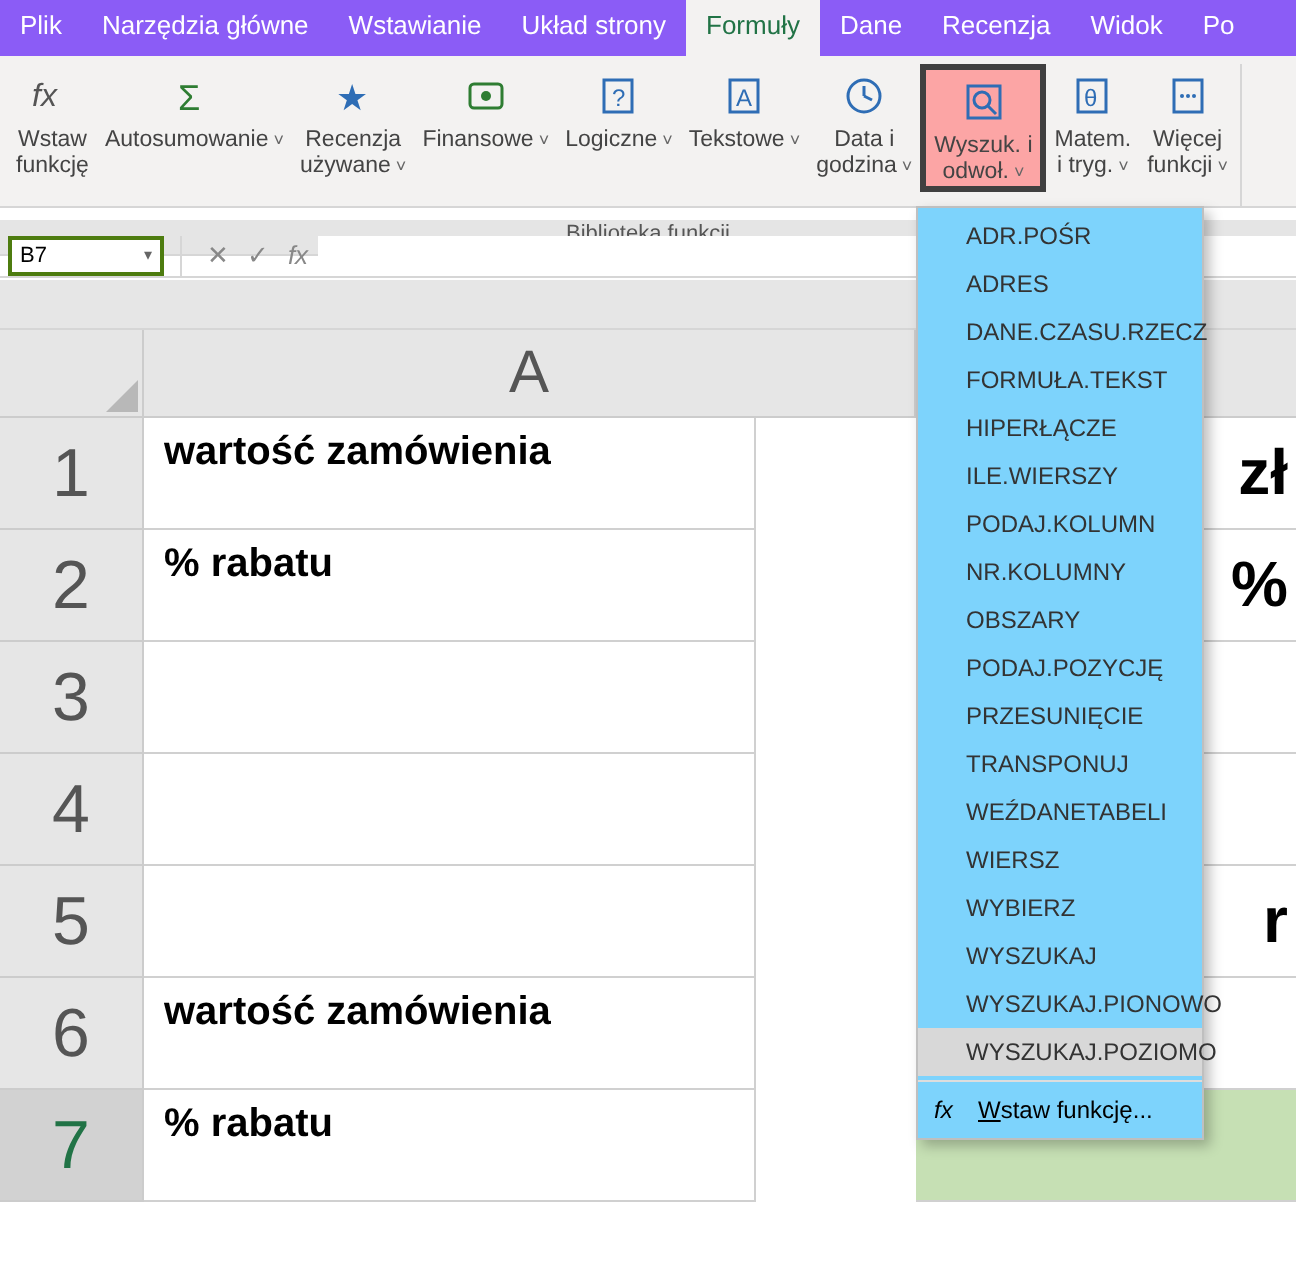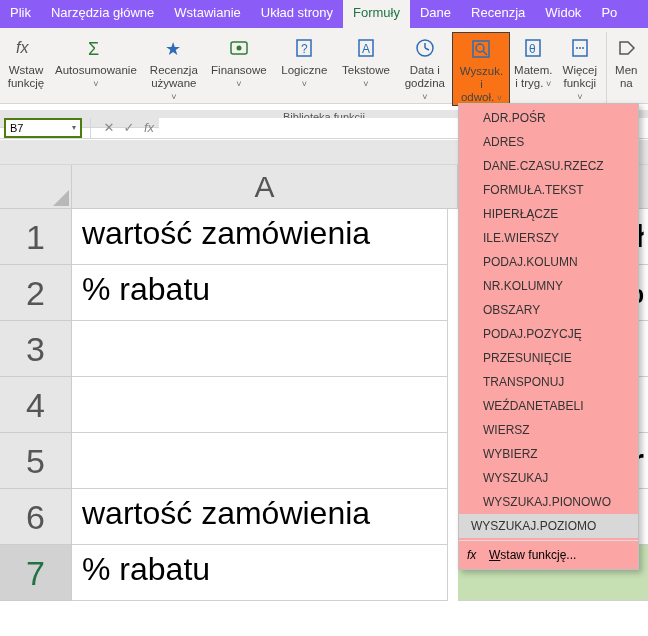--- a/index.html
+++ b/index.html
@@ -8,21 +8,21 @@
   
   .tabbar { display: flex; background: #8b5cf6; height: 28px; align-items: stretch; color: #fff; font-size: 13px; }
   .tab { padding: 5px 10px 0 10px; cursor: pointer; }
   .tab.active { background: #f3f2f1; color: #217346; font-weight: normal; }
 
   
   .ribbon { display: flex; background: #f3f2f1; height: 76px; border-bottom: 1px solid #d6d6d6; }
   .ribbon-group { display: flex; align-items: flex-start; padding: 4px 4px 0 4px; }
   .ribbon-btn { display: flex; flex-direction: column; align-items: center; justify-content: flex-start; padding: 2px 4px 0 4px; font-size: 11.5px; color: #444; line-height: 1.15; text-align: center; cursor: pointer; min-width: 44px; }
   .ribbon-btn .icon { width: 28px; height: 28px; margin-bottom: 2px; display:flex; align-items:center; justify-content:center; }
-  .ribbon-btn.sel { background:#f97316; border:1px solid #404040;justify-content:space-between; }
+  .ribbon-btn.sel { background:#fca5a5; border:3px solid #404040;justify-content:space-between; }
   .funclib-label { position:absolute; top:110px; left:0; right:0; text-align:center; font-size:11px; color:#555; background:#e5e5e5; height:18px; line-height:14px; border-bottom:1px solid #d6d6d6; pointer-events:none;}
   .caret::after{content:" ˅"; font-size:9px; color:#666;}
 
   
   .fbar-row { position:absolute; top:117px; left:0; right:0; height:22px; display:flex; align-items:center; border-bottom:1px solid #d6d6d6; padding-left:4px; z-index:0;}
   .namebox { width:78px; height:20px; border:2px solid #4d7c0f; font-size:11px; padding:1px 4px; background:#fff; display:flex; align-items:center; justify-content:space-between;}
   .namebox::after{content:"▾"; font-size:8px; color:#666;}
   .fbar-sep{width:1px;height:20px;background:#d6d6d6;margin:0 8px;}
   .fbar-btn{width:20px;text-align:center;color:#888;font-size:13px;}
   .fbar-input{flex:1; height:20px; border:none; outline:none; font-size:12px; padding-left:6px;}
@@ -30,27 +30,27 @@
   .separator { position:absolute; top:140px; left:0; right:0; height:25px; background:#e6e6e6; border-bottom:1px solid #d6d6d6;}
 
   
   .sheet { position:absolute; top:165px; left:0; right:0; bottom:0; background:#fff; }
   .corner { position:absolute; top:0; left:0; width:72px; height:44px; background:#e6e6e6; border-right:1px solid #ccc; border-bottom:1px solid #ccc;}
   .corner svg{position:absolute;right:2px;bottom:2px;}
   .colhead { position:absolute; top:0; left:72px; width:386px; height:44px; background:#e6e6e6; border-right:1px solid #ccc; border-bottom:1px solid #ccc; text-align:center; font-size:30px; color:#555; line-height:44px;}
   .colB { position:absolute; top:0; left:458px; right:0; height:44px; background:#e6e6e6; border-bottom:1px solid #ccc;}
   .rowhead { position:absolute; left:0; width:72px; height:56px; background:#e6e6e6; border-right:1px solid #ccc; border-bottom:1px solid #ccc; font-size:34px; color:#555; text-align:center; line-height:56px;}
   .rowhead.sel{background:#d2d2d2; color:#217346;}
-  .cell { position:absolute; left:72px; width:376px; height:56px; border-right:1px solid #d0d0d0; border-bottom:1px solid #d0d0d0; font-size:32px; font-weight:normal; padding:6px 10px; white-space:nowrap; overflow:visible;}
+  .cell { position:absolute; left:72px; width:306px; height:56px; border-right:1px solid #d0d0d0; border-bottom:1px solid #d0d0d0; font-size:20px; font-weight:bold; padding:6px 10px; white-space:nowrap; overflow:visible;}
   .cellB { position:absolute; left:458px; right:0; height:56px; border-bottom:1px solid #d0d0d0; font-size:32px; font-weight:bold; padding:6px 4px; display:flex; align-items:center; justify-content:flex-end; }
 
   
-  .dropdown { position:absolute; top:103px; left:458px; width:181px; background:#fca5a5; border:1px solid #bfbfbf; box-shadow:3px 3px 6px rgba(0,0,0,0.25); z-index:50; padding:2px 0;}
+  .dropdown { position:absolute; top:103px; left:458px; width:144px; background:#7dd3fc; border:1px solid #bfbfbf; box-shadow:3px 3px 6px rgba(0,0,0,0.25); z-index:50; padding:2px 0;}
   .dd-item { font-size:12px; color:#333; padding:5px 8px 5px 24px; cursor:pointer; white-space:nowrap;}
-  .dd-item.hl { background:#d8d8d8;padding-left:12px;}
+  .dd-item.hl { background:#d8d8d8;}
   .dd-sep { height:1px; background:#ddd; margin:2px 0;}
   .dd-insert{ display:flex; align-items:center; padding:5px 8px; font-size:12px; gap:6px;}
   .dd-insert .fx{font-style:italic; font-size:12px; width:16px;}
 </style>
 </head>
 <body>
 
 <div class="tabbar">
   <div class="tab">Plik</div>
   <div class="tab">Narzędzia główne</div>
@@ -160,29 +160,20 @@
             <rect x="3" y="2" width="14" height="16" fill="none" stroke="#2e6db5" stroke-width="1.5"></rect>
             <circle cx="7" cy="10" r="1" fill="#2e6db5"></circle>
             <circle cx="10" cy="10" r="1" fill="#2e6db5"></circle>
             <circle cx="13" cy="10" r="1" fill="#2e6db5"></circle>
           </svg>
         </span>
       <span>Więcej</span>
       <span class="caret">funkcji</span>
     </div>
     <div style="width:1px;background:#d6d6d6;align-self:stretch;margin:0 2px;"></div>
-    <div class="ribbon-btn" style="min-width:30px;">
-      <span class="icon">
-          <svg width="20" height="20">
-            <path d="M4 4 L12 4 L18 10 L12 16 L4 16 Z" fill="none" stroke="#555" stroke-width="1.5"></path>
-          </svg>
-        </span>
-      <span>Men</span>
-      <span>na</span>
-    </div>
   </div>
 </div>
 <div class="funclib-label">Biblioteka funkcji</div>
 
 <div class="fbar-row">
   <div class="namebox">
       <span>B7</span>
     </div>
   <div class="fbar-sep"></div>
   <div class="fbar-btn">✕</div>

